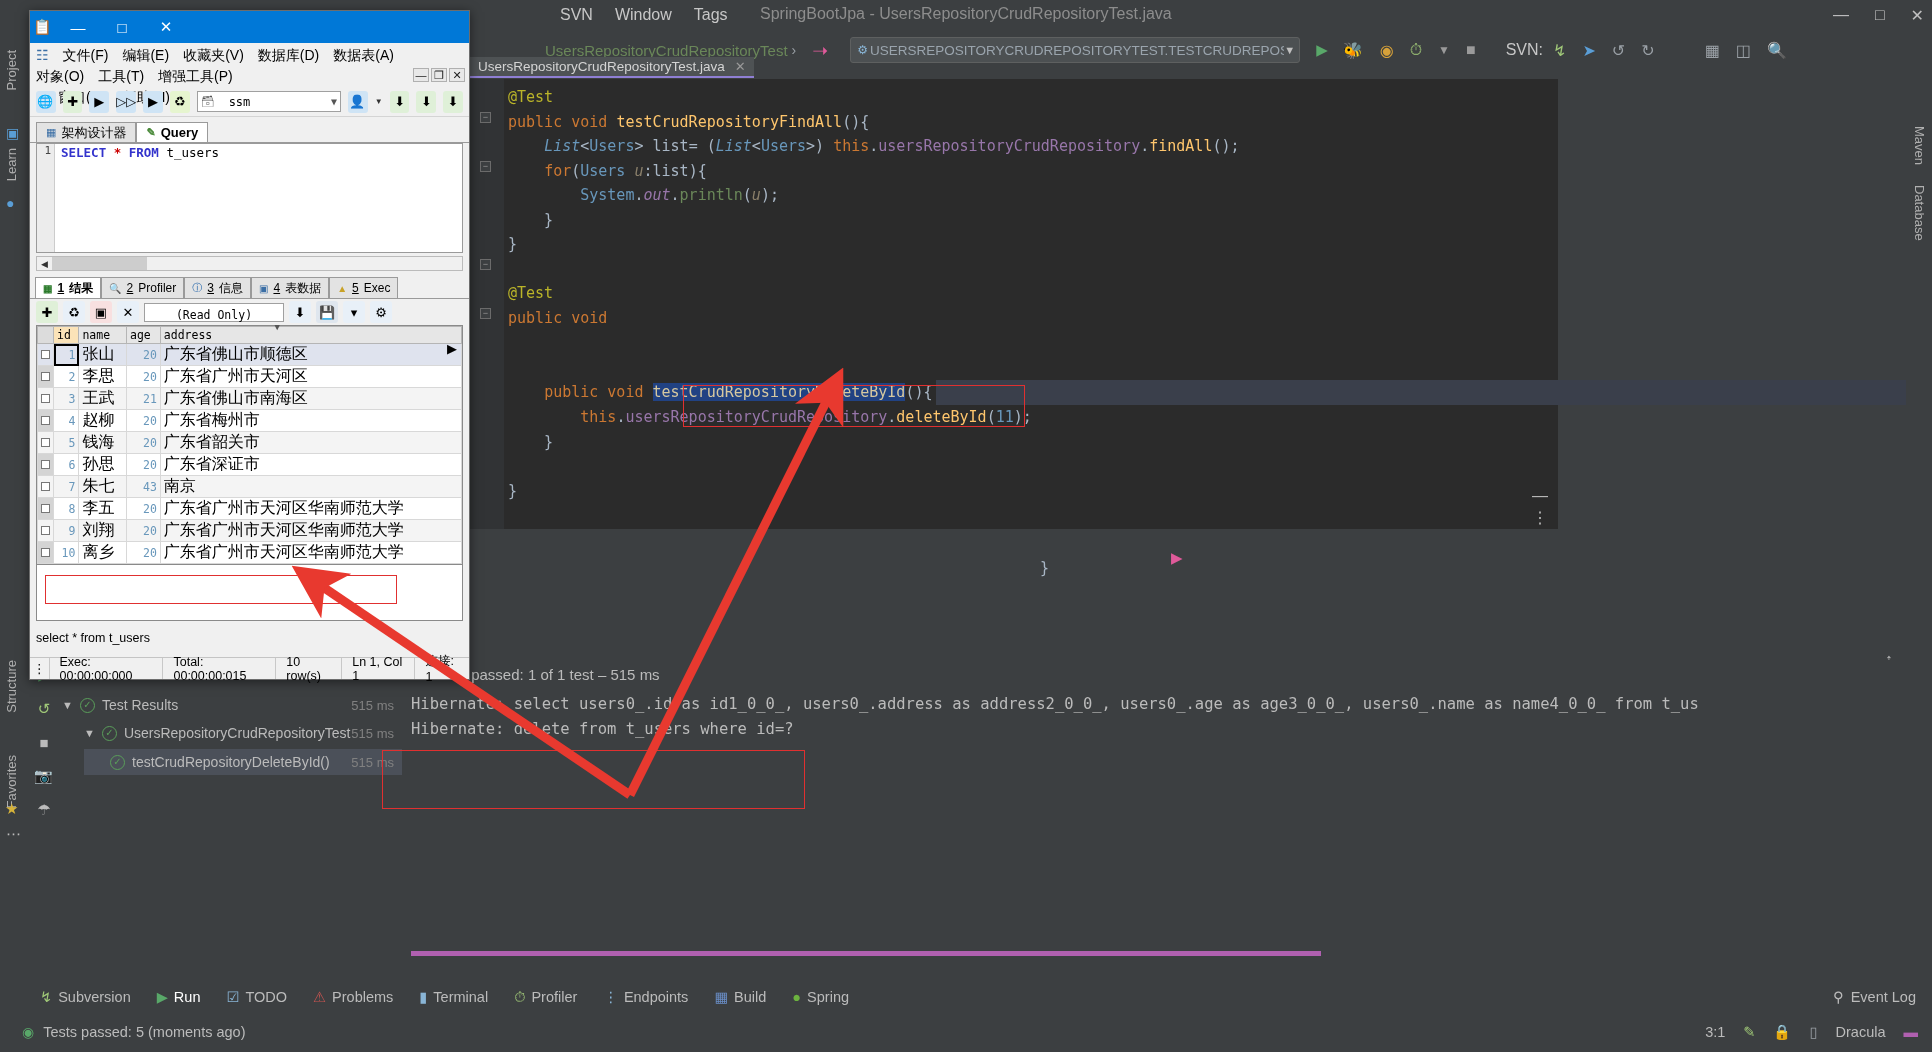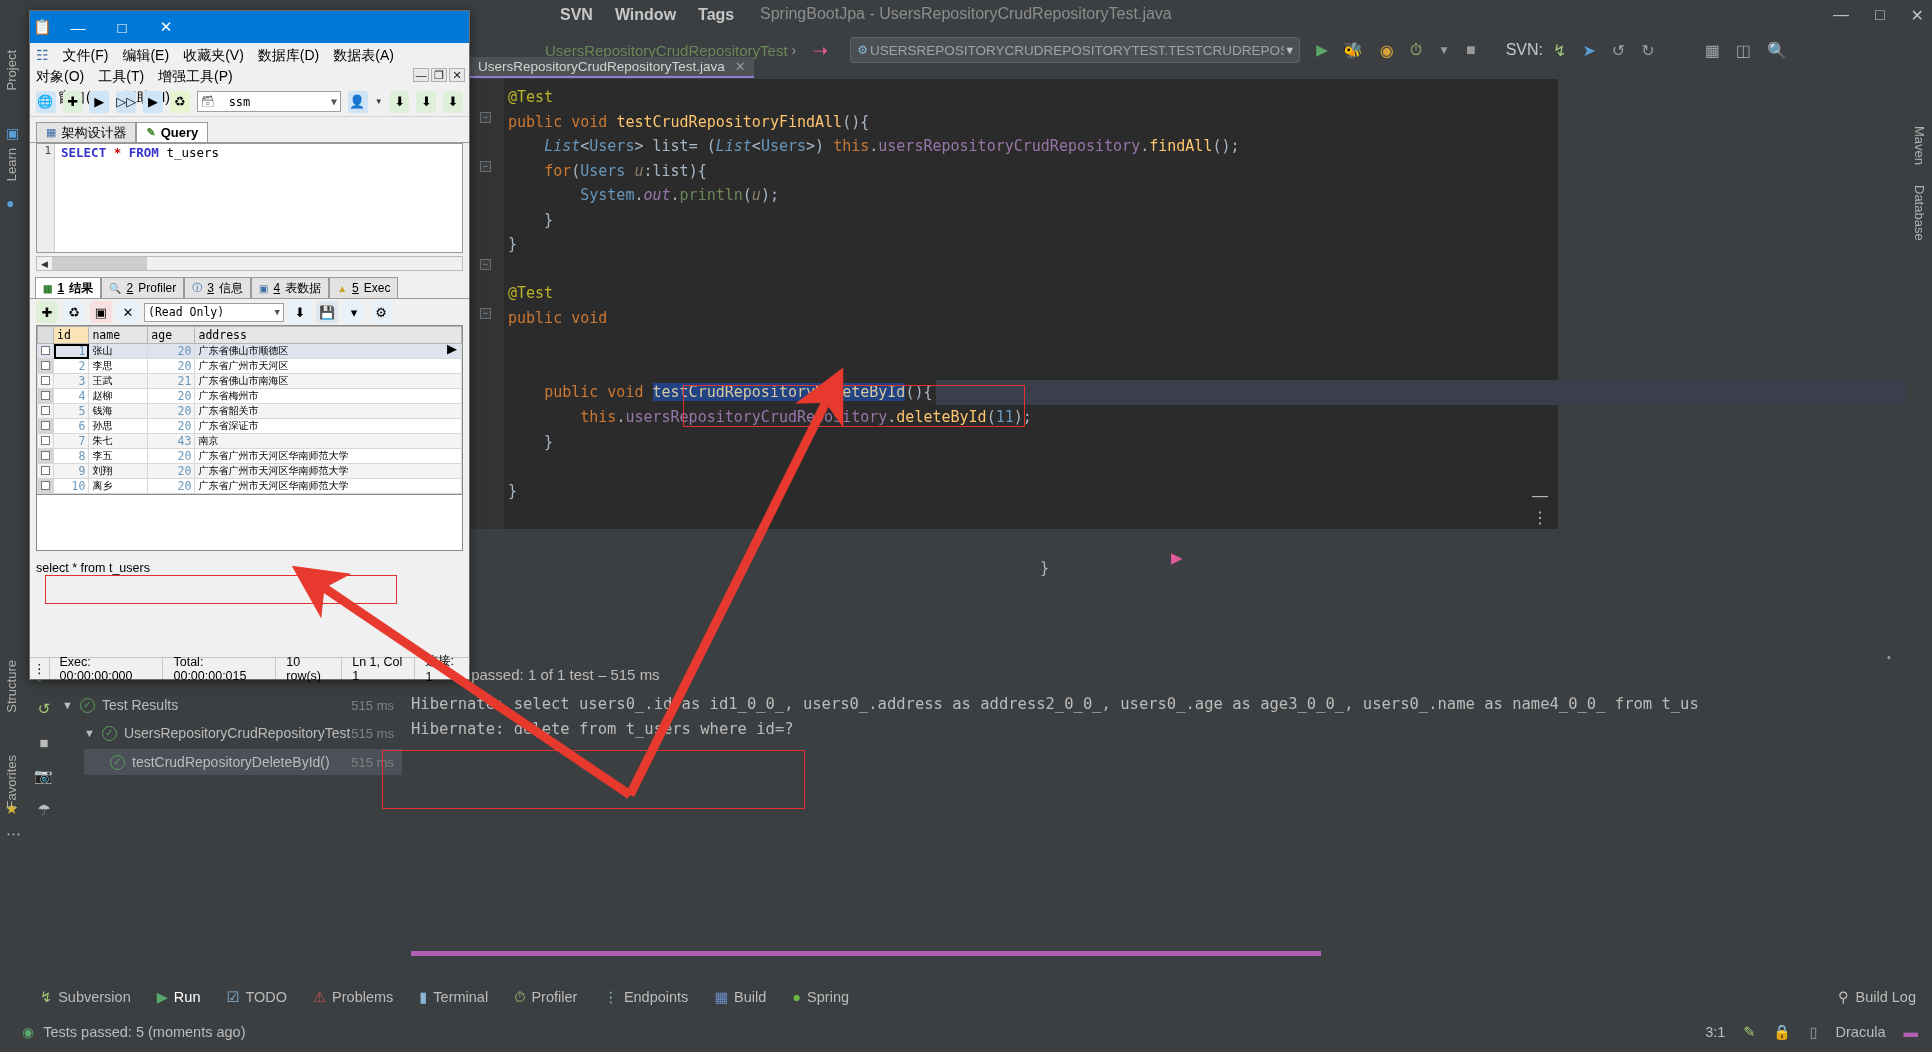--- a/index.html
+++ b/index.html
@@ -5,21 +5,21 @@
   * { box-sizing: border-box; margin:0; padding:0; }
   html,body { width:1932px; height:1052px; overflow:hidden; background:#2b2b2b;
     font-family:"Liberation Sans", sans-serif; }
   #root { position:relative; width:1932px; height:1052px; }
 
   
   .idea { position:absolute; inset:0; background:#3c3f41; color:#bbbbbb; }
   .idea-titlebar { position:absolute; left:0; top:0; width:1932px; height:30px;
     background:#3c3f41; display:flex; align-items:center; }
   .idea-menu { display:flex; align-items:center; gap:22px; margin-left:560px;
-    font-size:16px; color:#c7c7c7;font-weight:bold; }
+    font-size:16px; color:#c7c7c7; }
   .idea-title { position:absolute; left:760px; top:5px; font-size:16px; color:#8d8d8d; }
   .win-btns { position:absolute; right:8px; top:0; height:30px; display:flex; align-items:center; gap:26px;
     font-size:16px; color:#c0c0c0; }
   .win-btns div { cursor:default; }
 
   
   .idea-navbar { position:absolute; left:0; top:30px; width:1932px; height:40px;
     background:#3c3f41; display:flex; align-items:center; }
   .crumbs { display:flex; align-items:center; margin-left:545px; gap:4px; font-size:15px; }
   .crumb { color:#a9b7c6; }
@@ -140,32 +140,32 @@
   .sql-hscroll .thumb { width:95px; height:13px; background:#cdcdcd; }
 
   .res-tabs { display:flex; align-items:flex-end; padding-left:5px; height:24px; margin-top:4px;
      border-bottom:1px solid #9a9a9a; }
   .res-tab { height:21px; display:flex; align-items:center; gap:5px; padding:0 7px; font-size:12px;
      border:1px solid #9a9a9a; border-bottom:none; background:#e3e3e3; }
   .res-tab.active { background:#fff; font-weight:bold; }
   .res-tab u { text-decoration:underline; }
   .res-toolbar { height:26px; display:flex; align-items:center; gap:5px; padding:0 6px; }
   .ro-combo { width:140px; height:19px; background:#fff; border:1px solid #a0a0a0; display:flex;
-     align-items:center; padding:4px 3px; font-size:11.5px; font-family:"DejaVu Sans Mono", monospace; }
+     align-items:center; padding:4px 3px; font-size:11.5px; font-family:"DejaVu Sans Mono", monospace;flex-direction:column; }
   .ro-combo .cbcaret { margin-left:auto; font-size:9px; color:#555; }
 
   .grid { margin:0 6px; border:1px solid #8a8a8a; background:#fff; }
   .grid table { border-collapse:collapse; width:100%; font-size:11.5px;
      font-family:"DejaVu Sans Mono", monospace; }
   .grid th { background:#e6e6e6; border:1px solid #b5b5b5; font-weight:normal; text-align:left;
      padding:1px 3px; height:15px; }
   .grid th.idcol { background:#fbe3b8; }
   .grid th.cb { width:16px; background:#dcdcdc; }
   .grid td { border:1px solid #d8d8d8; padding:0 3px; height:14.5px; white-space:nowrap;
-     font-family:Liberation Sans, sans-serif; font-size:10px; }
+     font-family:Liberation Mono, monospace; font-size:16px; }
   .grid td.num { text-align:right; font-family:"DejaVu Sans Mono", monospace; font-size:11.5px; }
   .grid tr.first td { background:#dfe3ee; }
   .grid tr.alt td { background:#f4f4f4; }
   .grid td.cb { text-align:center; background:#d4d4d4; }
   .grid td.cb span { display:inline-block; width:9px; height:9px; border:1px solid #777; background:#fff; }
   .grid tr.first td.idv { outline:2px solid #000; outline-offset:-2px; }
 
   .sy-blank { margin:0 6px; height:56px; background:#fff; border:1px solid #8a8a8a; border-top:none; }
   .sy-query-line { margin:10px 6px 0 6px; font-size:12.5px; color:#000; }
   .sy-status { position:absolute; left:0; bottom:0; width:100%; height:22px; background:#f0f0f0;
@@ -370,21 +370,21 @@
         <span style="color:#6a8ec7;">▦</span>
         <span>Build</span>
       </div>
       <div class="bt">
         <span style="color:#6cb33f;">●</span>
         <span>Spring</span>
       </div>
     </div>
     <div class="event-log">
       <span style="color:#bbbbbb;">⚲</span>
-      <span>Build Log</span>
+      <span>Event Log</span>
     </div>
 
     <div class="statusbar">
       <div class="sb-left">
         <span style="color:#59a869;font-size:14px;">◉</span>
         <span>Tests passed: 5 (moments ago)</span>
       </div>
       <div class="sb-right">
         <span>3:1</span>
         <span style="color:#a0c878;">✎</span>

